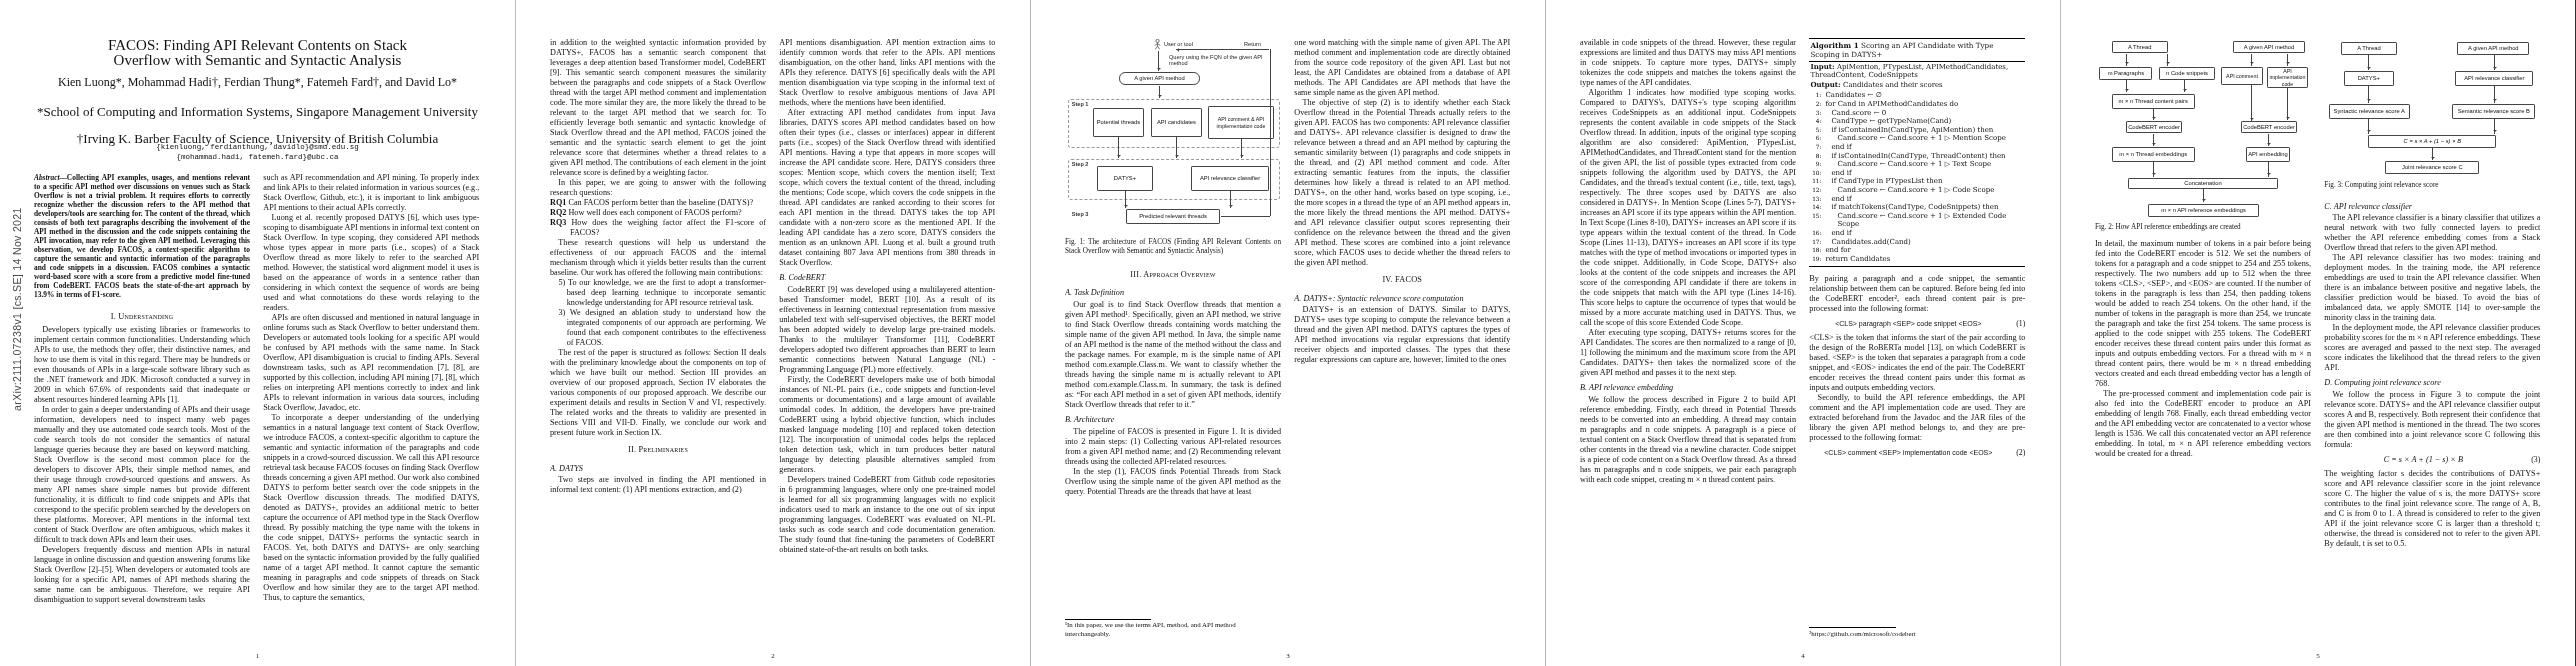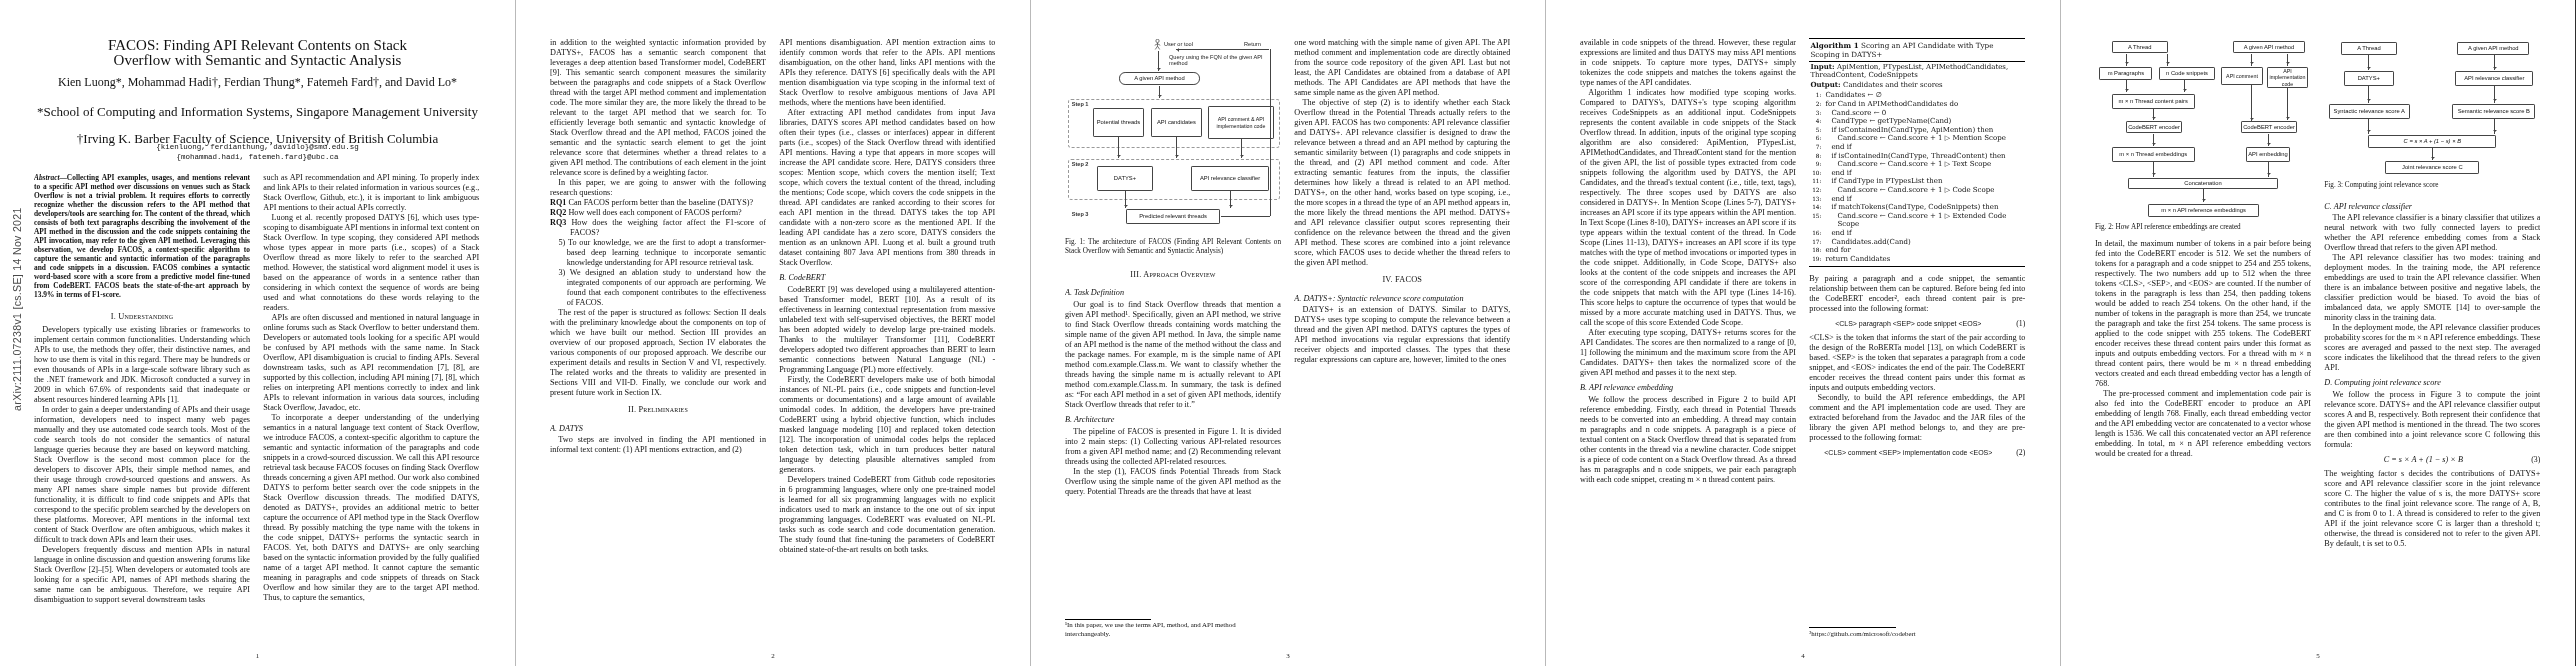--- a/index.html
+++ b/index.html
@@ -93,20 +93,21 @@
   </div>
 
   <div class="page">
     <div class="cols">
       <div class="col">
           <p class="body noindent">in addition to the weighted syntactic information provided by DATYS+, FACOS has a semantic search component that leverages a deep attention based Transformer model, CodeBERT [9]. This semantic search component measures the similarity between the paragraphs and code snippets of a Stack Overflow thread with the target API method comment and implementation code. The more similar they are, the more likely the thread to be relevant to the target API method that we search for. To efficiently leverage both semantic and syntactic knowledge of Stack Overflow thread and the API method, FACOS joined the semantic and the syntactic search element to get the joint relevance score that determines whether a thread relates to a given API method. The contributions of each element in the joint relevance score is defined by a weighting factor.</p>
           <p class="body">In this paper, we are going to answer with the following research questions:</p>
           <p class="rq"><span class="rq-label">RQ1</span> Can FACOS perform better than the baseline (DATYS)?</p>
           <p class="rq"><span class="rq-label">RQ2</span> How well does each component of FACOS perform?</p>
           <p class="rq"><span class="rq-label">RQ3</span> How does the weighing factor affect the F1-score of FACOS?</p>
+          <p class="body">These research questions will help us understand the effectiveness of our approach FACOS and the internal mechanism through which it yields better results than the current baseline. Our work has offered the following main contributions:</p>
           <p class="list-item">5) To our knowledge, we are the first to adopt a transformer-based deep learning technique to incorporate semantic knowledge understanding for API resource retrieval task.</p>
           <p class="list-item">3) We designed an ablation study to understand how the integrated components of our approach are performing. We found that each component contributes to the effectiveness of FACOS.</p>
           <p class="body">The rest of the paper is structured as follows: Section II deals with the preliminary knowledge about the components on top of which we have built our method. Section III provides an overview of our proposed approach, Section IV elaborates the various components of our proposed approach. We describe our experiment details and results in Section V and VI, respectively. The related works and the threats to validity are presented in Sections VIII and VII-D. Finally, we conclude our work and present future work in Section IX.</p>
           <div class="sec">II. Preliminaries</div>
           <div class="subsec">A. DATYS</div>
           <p class="body">Two steps are involved in finding the API mentioned in informal text content: (1) API mentions extraction, and (2)</p>
         </div>
       <div class="col">
           <p class="body noindent">API mentions disambiguation. API mention extraction aims to identify common words that refer to the APIs. API mentions disambiguation, on the other hand, links API mentions with the APIs they reference. DATYS [6] specifically deals with the API mention disambiguation via type scoping in the informal text of Stack Overflow to resolve ambiguous mentions of Java API methods, where the mentions have been identified.</p>
           <p class="body">After extracting API method candidates from input Java libraries, DATYS scores API method candidates based on how often their types (i.e., classes or interfaces) appear in different parts (i.e., scopes) of the Stack Overflow thread with identified API mentions. Having a type that appears in more scopes will increase the API candidate score. Here, DATYS considers three scopes: Mention scope, which covers the mention itself; Text scope, which covers the textual content of the thread, including the mentions; Code scope, which covers the code snippets in the thread. API candidates are ranked according to their scores for each API mention in the thread. DATYS takes the top API candidate with a non-zero score as the mentioned API. If the leading API candidate has a zero score, DATYS considers the mention as an unknown API. Luong et al. built a ground truth dataset containing 807 Java API mentions from 380 threads in Stack Overflow.</p>

